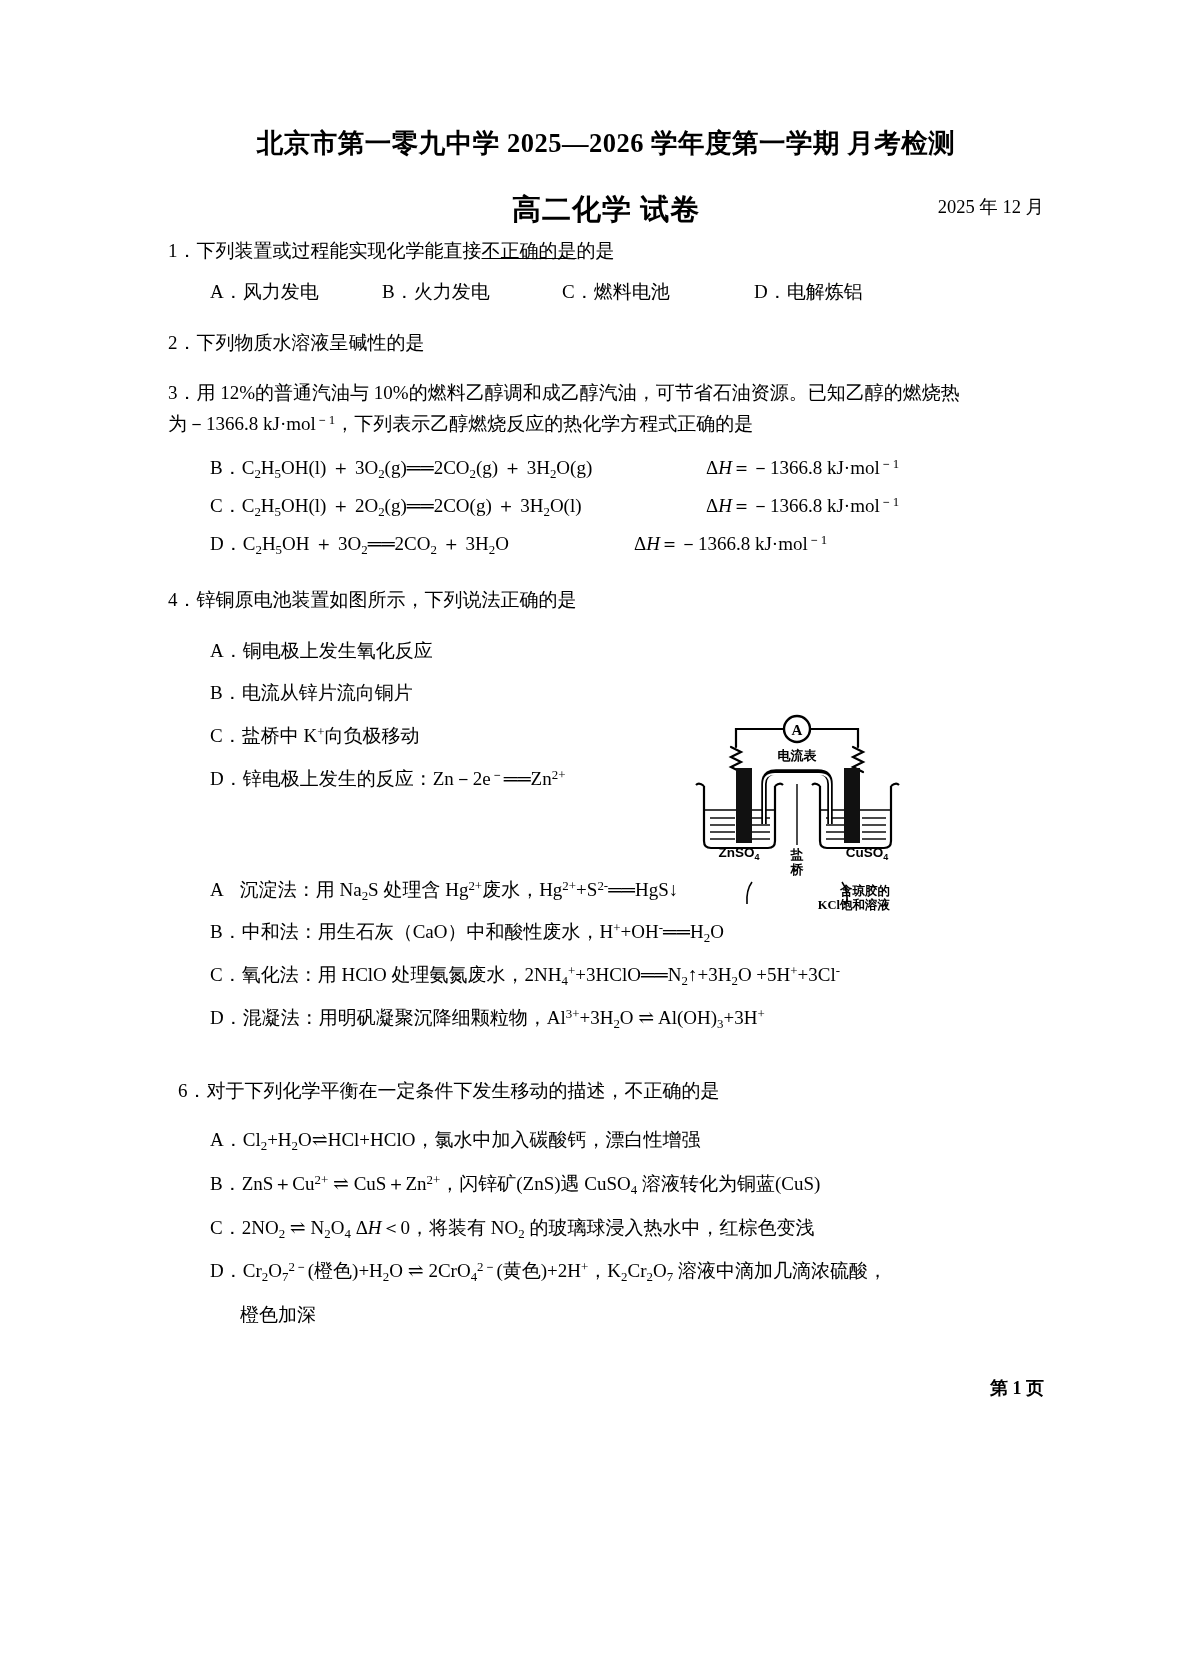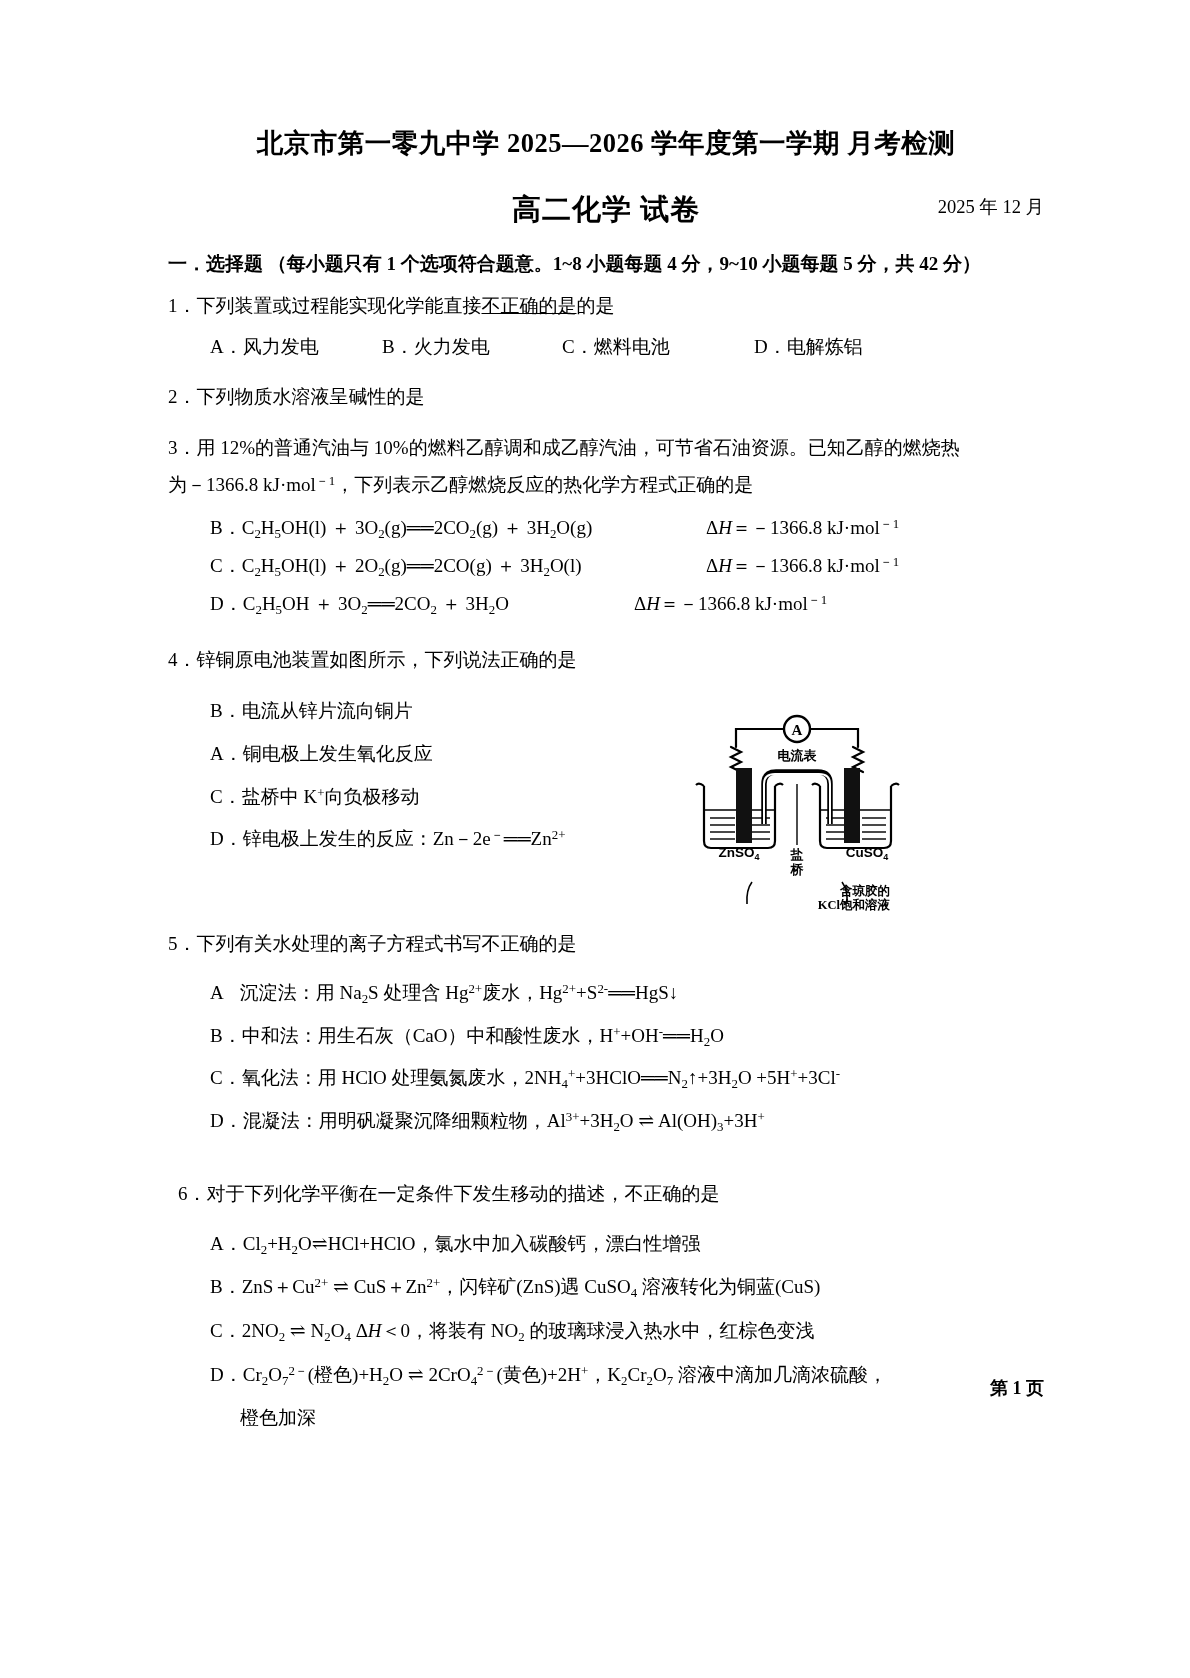--- a/index.html
+++ b/index.html
@@ -143,21 +143,20 @@
 
   <div class="content">
 
     <div class="doc-title">北京市第一零九中学 2025—2026 学年度第一学期 月考检测</div>
 
     <div class="subtitle-row">
       <div class="subtitle">高二化学   试卷</div>
       <div class="exam-date">2025 年 12 月</div>
     </div>
 
-    <div class="section-head">一．选择题 （每小题只有 1 个选项符合题意。1~8 小题每题 4 分，9~10 小题每题 5 分，共 42 分）</div>
 
     <div class="q">
       <div class="q-stem">
         <span>1．</span><span>下列装置或过程能实现化学能直接</span><span class="u">不正确的是</span><span>的是</span>
       </div>
       <div class="opt-inline">
         <span style="width:172px"><span>A．</span><span>风力发电</span></span>
         <span style="width:180px"><span>B．</span><span>火力发电</span></span>
         <span style="width:192px"><span>C．</span><span>燃料电池</span></span>
         <span><span>D．</span><span>电解炼铝</span></span>
@@ -167,21 +166,21 @@
     <div class="q" style="margin-top:20px;">
       <div class="q-stem">
         <span>2．</span><span>下列物质水溶液呈碱性的是</span>
       </div>
     </div>
 
     <div class="q" style="margin-top:20px;">
       <div class="q-stem">
         <span>3．</span><span>用 12%的普通汽油与 10%的燃料乙醇调和成乙醇汽油，可节省石油资源。已知乙醇的燃烧热</span>
       </div>
-      <div class="q-stem" style="margin-top:6px;">
+      <div class="q-stem" style="">
         为－1366.8 kJ·mol<sup>－1</sup>，下列表示乙醇燃烧反应的热化学方程式正确的是
       </div>
 
       <div class="opts" style="line-height:2.0;">
         <div class="opt-row">
           <span class="eqcol" style="width:470px"><span>B．</span>C<sub>2</sub>H<sub>5</sub>OH(l) ＋ 3O<sub>2</sub>(g)══2CO<sub>2</sub>(g) ＋ 3H<sub>2</sub>O(g)</span><span class="dh">Δ<span class="ital">H</span>＝－1366.8 kJ·mol<sup>－1</sup></span>
         </div>
         <div class="opt-row">
           <span class="eqcol" style="width:470px"><span>C．</span>C<sub>2</sub>H<sub>5</sub>OH(l) ＋ 2O<sub>2</sub>(g)══2CO(g) ＋ 3H<sub>2</sub>O(l)</span><span class="dh">Δ<span class="ital">H</span>＝－1366.8 kJ·mol<sup>－1</sup></span>
         </div>
@@ -189,31 +188,28 @@
           <span class="eqcol" style="width:398px"><span>D．</span>C<sub>2</sub>H<sub>5</sub>OH ＋ 3O<sub>2</sub>══2CO<sub>2</sub> ＋ 3H<sub>2</sub>O</span><span class="dh">Δ<span class="ital">H</span>＝－1366.8 kJ·mol<sup>－1</sup></span>
         </div>
       </div>
     </div>
 
     <div class="q" style="margin-top:22px;">
       <div class="q-stem">
         <span>4．</span><span>锌铜原电池装置如图所示，下列说法正确的是</span>
       </div>
       <div class="opts" style="line-height:2.25; margin-top:14px;">
+        <div class="opt-row"><span>A．</span><span>铜电极上发生氧化反应</span></div>
         <div class="opt-row"><span>B．</span><span>电流从锌片流向铜片</span></div>
-        <div class="opt-row"><span>A．</span><span>铜电极上发生氧化反应</span></div>
         <div class="opt-row"><span>C．</span>盐桥中 K<sup>+</sup>向负极移动</div>
         <div class="opt-row"><span>D．</span>锌电极上发生的反应：Zn－2e<sup>－</sup>══Zn<sup>2+</sup></div>
       </div>
     </div>
 
     <div class="q" style="margin-top:68px;">
-      <div class="q-stem">
-        <span>5．</span><span>下列有关水处理的离子方程式书写不正确的是</span>
-      </div>
       <div class="opts" style="line-height:2.25; margin-top:12px;">
         <div class="opt-row"><span style="margin-right:16px">A</span>沉淀法：用 Na<sub>2</sub>S 处理含 Hg<sup>2+</sup>废水，Hg<sup>2+</sup>+S<sup>2-</sup>══HgS↓</div>
         <div class="opt-row"><span>B．</span>中和法：用生石灰（CaO）中和酸性废水，H<sup>+</sup>+OH<sup>-</sup>══H<sub>2</sub>O</div>
         <div class="opt-row"><span>C．</span>氧化法：用 HClO 处理氨氮废水，2NH<sub>4</sub><sup>+</sup>+3HClO══N<sub>2</sub>↑+3H<sub>2</sub>O +5H<sup>+</sup>+3Cl<sup>-</sup></div>
         <div class="opt-row"><span>D．</span>混凝法：用明矾凝聚沉降细颗粒物，Al<sup>3+</sup>+3H<sub>2</sub>O ⇌ Al(OH)<sub>3</sub>+3H<sup>+</sup></div>
       </div>
     </div>
 
     <div class="q" style="margin-top:36px;">
       <div class="q-stem" style="margin-left:10px;">

